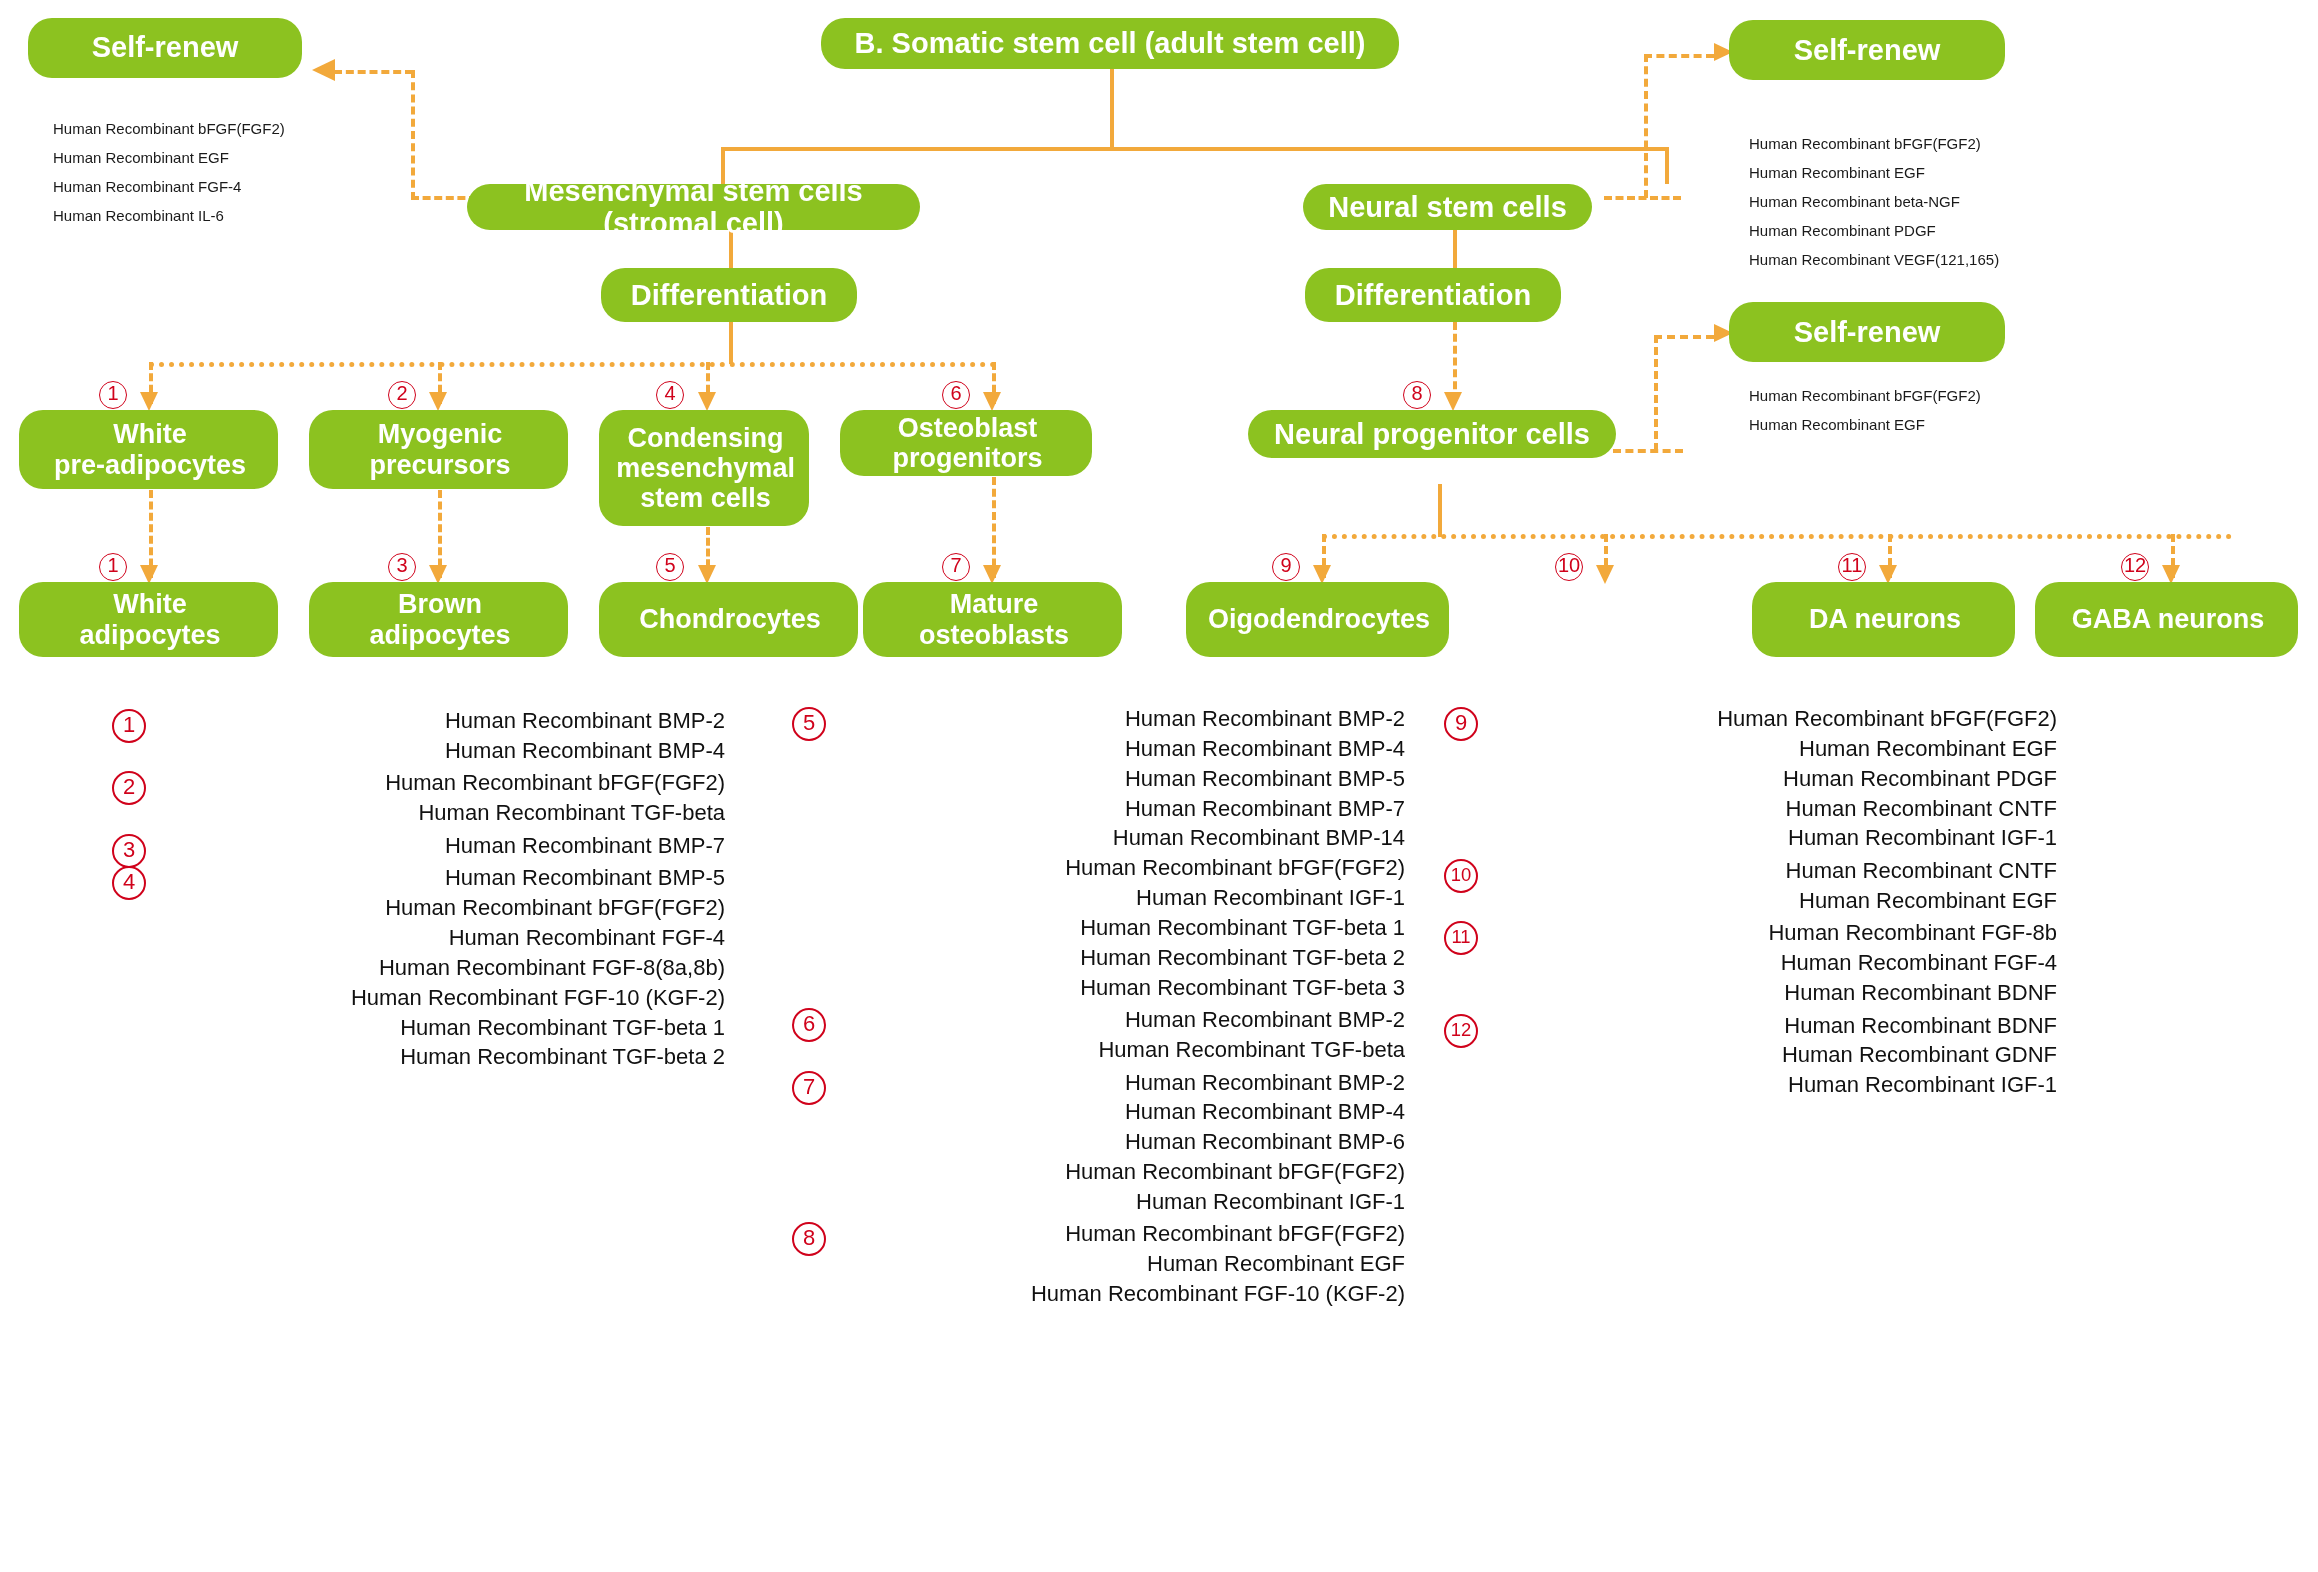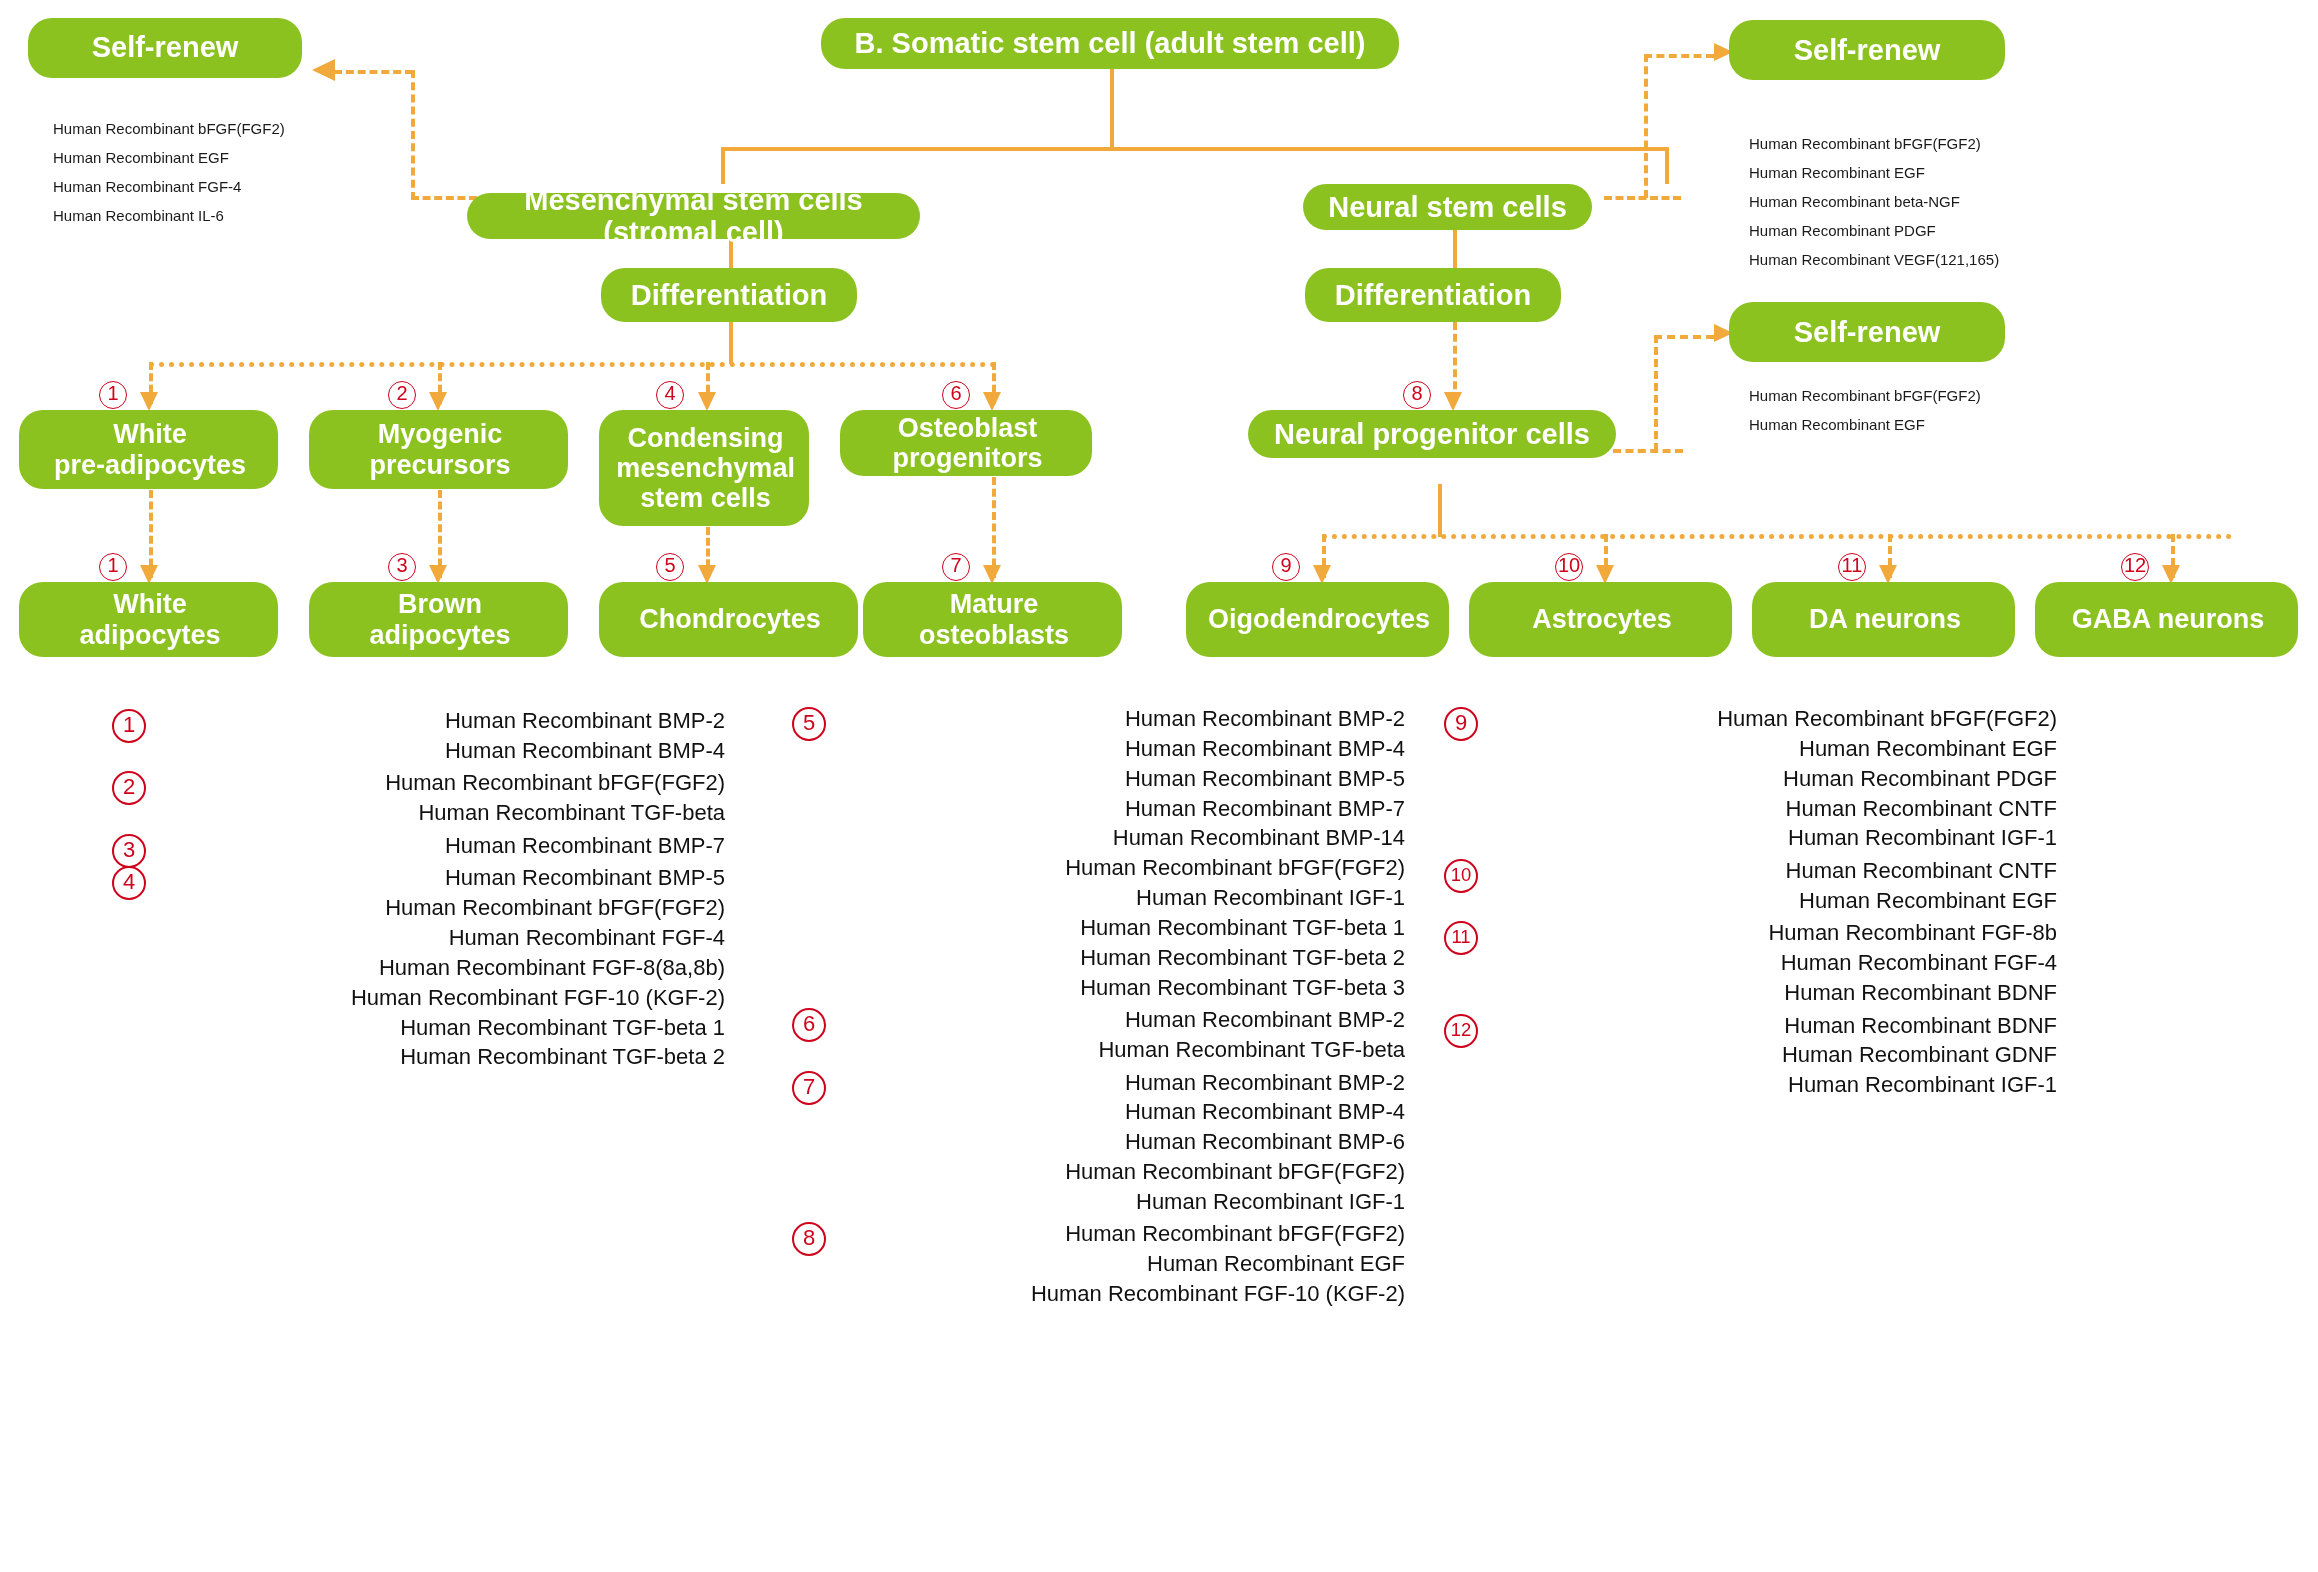--- a/index.html
+++ b/index.html
@@ -128,21 +128,21 @@
   <div class="num" style="left:656px;top:553px;">5</div>
   <div class="num" style="left:942px;top:553px;">7</div>
   <div class="num" style="left:1403px;top:381px;">8</div>
   <div class="num" style="left:1272px;top:553px;">9</div>
   <div class="num" style="left:1555px;top:553px;">10</div>
   <div class="num" style="left:1838px;top:553px;">11</div>
   <div class="num" style="left:2121px;top:553px;">12</div>
 
   <div class="box big" style="left:821px;top:17.5px;width:578px;height:51px;">B. Somatic stem cell (adult stem cell)</div>
 
-  <div class="box big" style="left:467px;top:184px;width:453px;height:46px;margin-top:9px;">Mesenchymal stem cells (stromal cell)</div>
+  <div class="box big" style="left:467px;top:184px;width:453px;height:46px;">Mesenchymal stem cells (stromal cell)</div>
 
   <div class="box big" style="left:1303px;top:184px;width:289px;height:46px;">Neural stem cells</div>
 
   <div class="box big" style="left:601px;top:268px;width:256px;height:54px;">Differentiation</div>
 
   <div class="box big" style="left:1305px;top:268px;width:256px;height:54px;">Differentiation</div>
 
   <div class="box big" style="left:1248px;top:410px;width:368px;height:48px;">Neural progenitor cells</div>
 
   <div class="box big" style="left:28px;top:17.5px;width:274px;height:60px;">Self-renew</div>
@@ -170,21 +170,20 @@
   <div class="box med" style="left:309px;top:582px;width:259px;height:75px; white-space:pre-line;">Brown
 adipocytes</div>
 
   <div class="box med" style="left:599px;top:582px;width:259px;height:75px; white-space:pre-line;">Chondrocytes</div>
 
   <div class="box med" style="left:863px;top:582px;width:259px;height:75px; white-space:pre-line;">Mature
 osteoblasts</div>
 
   <div class="box med" style="left:1186px;top:582px;width:263px;height:75px;">Oigodendrocytes</div>
 
-  <div class="box med" style="left:1469px;top:582px;width:263px;height:75px;">Astrocytes</div>
 
   <div class="box med" style="left:1752px;top:582px;width:263px;height:75px;">DA neurons</div>
 
   <div class="box med" style="left:2035px;top:582px;width:263px;height:75px;">GABA neurons</div>
 
   <div class="drug-list" style="left:53px;top:121px;width:368px;">
       <div>Human Recombinant bFGF(FGF2)</div>
       <div>Human Recombinant EGF</div>
       <div>Human Recombinant FGF-4</div>
       <div>Human Recombinant IL-6</div>

